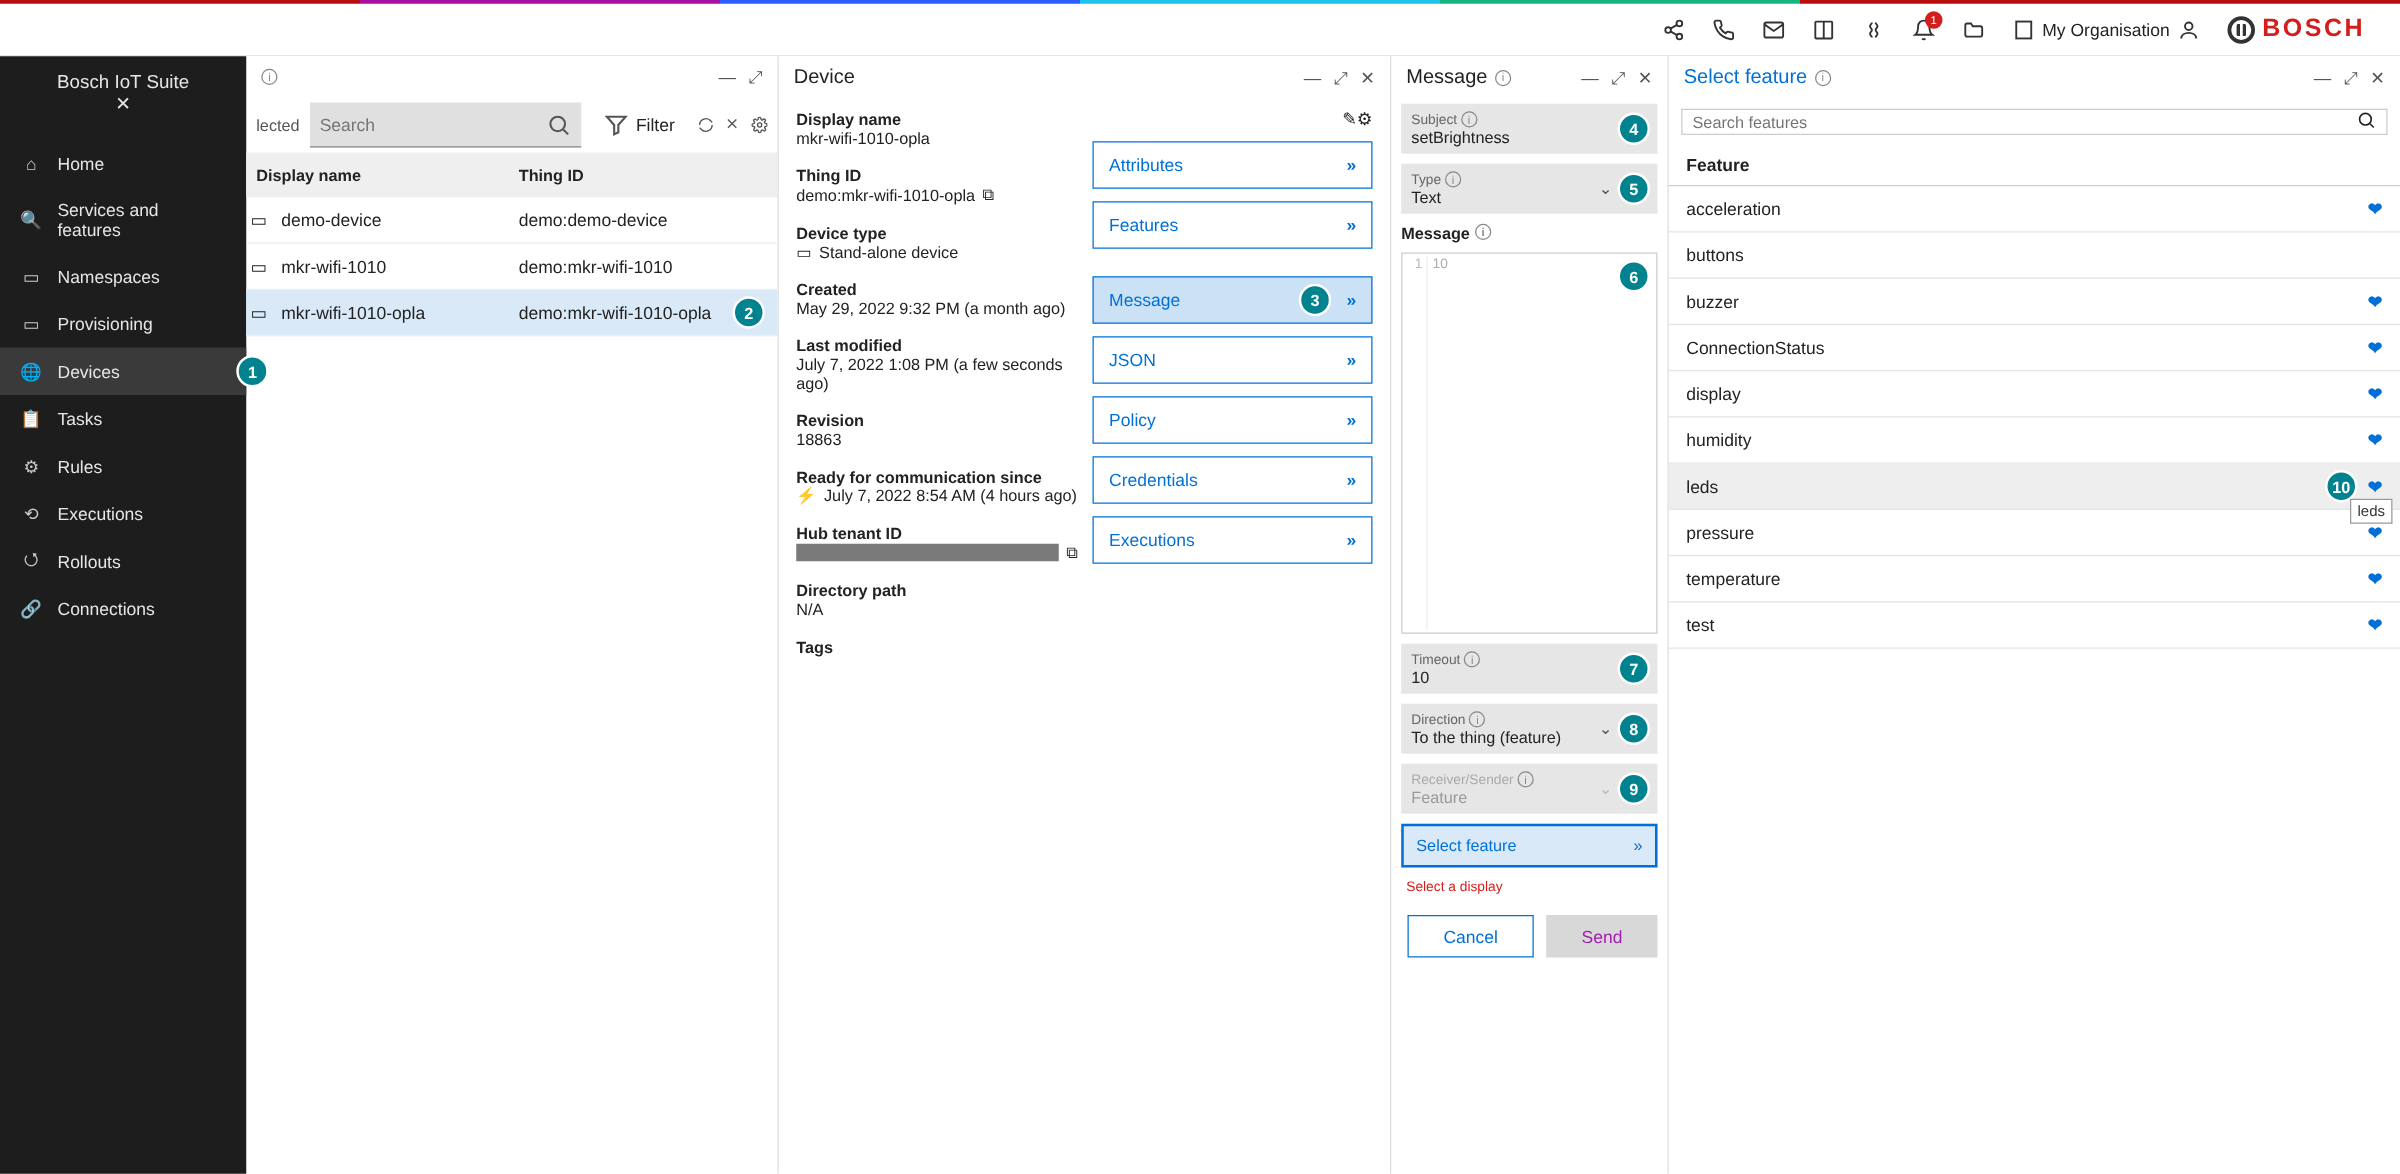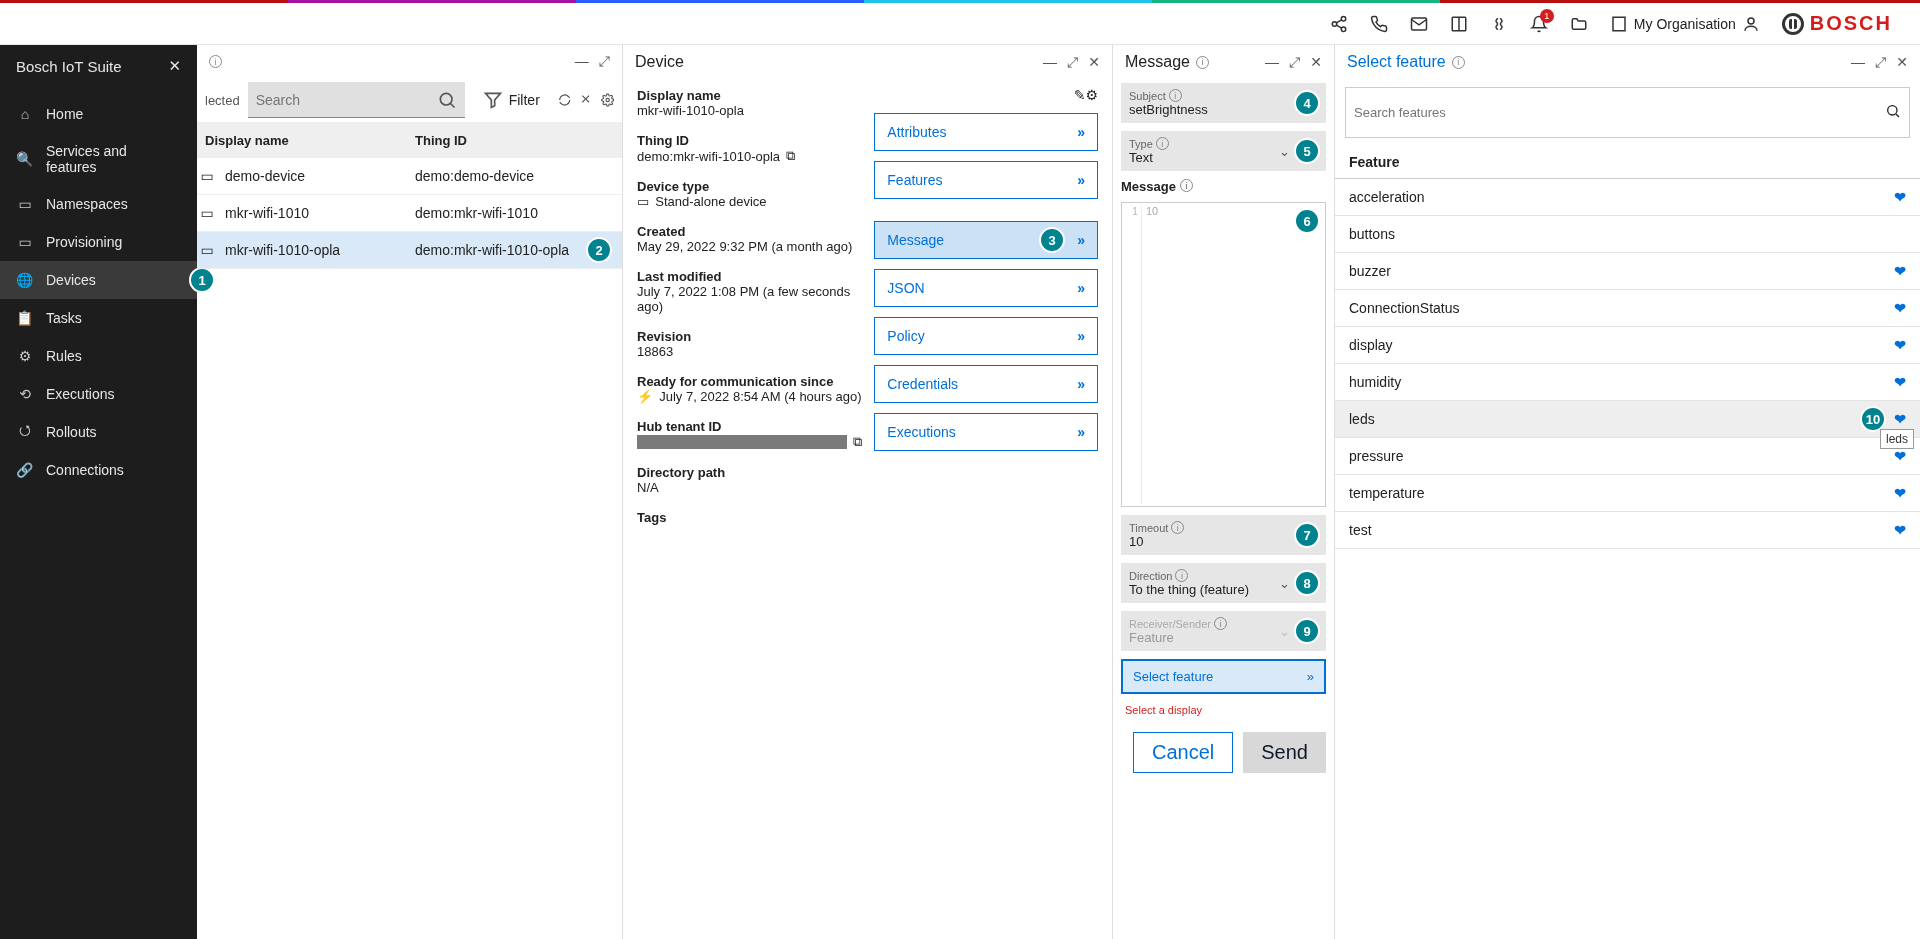--- a/index.html
+++ b/index.html
@@ -9,21 +9,21 @@
 .topbar .icon { width: 18px; height: 18px; color: #333; cursor: pointer; display:flex; align-items:center; justify-content:center;}
 .bell-wrap{position:relative;}
 .bell-badge{position:absolute;top:-6px;right:-6px;background:#d31e1e;color:#fff;border-radius:50%;width:14px;height:14px;font-size:9px;display:flex;align-items:center;justify-content:center;}
 .org { display:flex; align-items:center; gap:6px; font-size:14px;text-align:right;}
 .bosch-logo { font-weight: 800; color: #d31e1e; letter-spacing: 2px; font-size: 20px; display:flex; align-items:center; gap:6px;}
 .bosch-logo-circle{width:22px;height:22px;border:3px solid #333;border-radius:50%;position:relative;}
 .bosch-logo-circle::after{content:"";position:absolute;left:4px;right:4px;top:3px;bottom:3px;border-left:3px solid #333;border-right:3px solid #333;border-radius:2px;}
 
 .layout { position: absolute; top:45px; bottom:0; left:0; right:0; display:flex; }
 .sidebar { width: 197px; background:#1d1d1d; color:#e6e6e6; display:flex; flex-direction:column; }
-.sidebar-title { display:flex; align-items:center; justify-content:space-between; padding:12px 16px; font-size:15px;}
+.sidebar-title { display:flex; align-items:center; justify-content:space-between; padding:12px 16px; font-size:15px;flex-direction:column;}
 .nav { padding-top:8px;}
 .nav-item { display:flex; align-items:center; gap:12px; padding:10px 16px; cursor:pointer; font-size:14px; position:relative;}
 .nav-item.active{background:#3a3a3a;}
 .nav-item .nav-icon{width:18px;height:18px;display:flex;align-items:center;justify-content:center;color:#c8c8c8;}
 .step-badge { position:absolute; right:-18px; width:26px; height:26px; border-radius:50%; background:#00838f; border:2px solid #fff; color:#fff; display:flex; align-items:center; justify-content:center; font-size:13px; font-weight:bold;}
 
 .main { flex:1; display:flex; min-width:0; }
 .panel { border-left:1px solid #ddd; display:flex; flex-direction:column; min-width:0;}
 .panel:first-child{border-left:none;}
 .panel-header { display:flex; align-items:center; justify-content:space-between; padding:8px 12px; }
@@ -72,26 +72,26 @@
 .input-block .v.muted{color:#999;}
 .input-block .num-badge{position:absolute;right:6px;top:50%;transform:translateY(-50%);width:26px;height:26px;border-radius:50%;background:#00838f;border:2px solid #fff;color:#fff;display:flex;align-items:center;justify-content:center;font-size:13px;font-weight:bold;}
 .input-block .chev{position:absolute;right:2px;top:50%;transform:translateY(-50%);color:#555;}
 .msg-area-wrap{position:relative;}
 .msg-area{border:1px solid #ccc;height:305px;background:#fff;font-family:monospace;font-size:11px;color:#aaa;padding:2px 6px;display:flex;}
 .msg-gutter{width:14px;text-align:right;color:#bbb;border-right:1px solid #eee;padding-right:3px;}
 .msg-area-wrap .num-badge{position:absolute;right:6px;top:6px;width:26px;height:26px;border-radius:50%;background:#00838f;border:2px solid #fff;color:#fff;display:flex;align-items:center;justify-content:center;font-size:13px;font-weight:bold;}
 .sel-feature{border:2px solid #0070d8;background:#d9e9f8;padding:8px 10px;display:flex;justify-content:space-between;color:#0070d8;cursor:pointer;}
 .error-hint{color:#d31e1e;font-size:11px;padding:2px 4px;}
 .btn-row{display:flex;justify-content:flex-end;gap:10px;padding-top:6px;}
-.btn{padding:8px 18px;font-size:20px;cursor:pointer;text-align:right;}
+.btn{padding:8px 28px;font-size:14px;cursor:pointer;text-align:right;}
 .btn-cancel{border:1px solid #0070d8;background:#fff;color:#0070d8;}
-.btn-send{border:none;background:#d8d8d8;color:#0f172a;}
+.btn-send{border:none;background:#d8d8d8;color:#a21caf;}
 
 .feature-panel{flex:1;}
-.feat-search{margin:8px 10px;border:1px solid #ccc;display:flex;align-items:center;padding:15px 8px;}
+.feat-search{margin:8px 10px;border:1px solid #ccc;display:flex;align-items:center;padding:0 8px;}
 .feat-search input{flex:1;border:none;outline:none;font-size:13px;}
 .feat-title{font-weight:700;padding:8px 14px;border-bottom:1px solid #ccc;}
 .feat-item{padding:10px 14px;border-bottom:1px solid #e4e4e4;display:flex;justify-content:space-between;align-items:center;cursor:pointer;position:relative;}
 .feat-item.sel{background:#eee;}
 .feat-ic{color:#0070d8;font-weight:bold;}
 .feat-item .fb{position:absolute;right:34px;width:26px;height:26px;border-radius:50%;background:#00838f;border:2px solid #fff;color:#fff;display:flex;align-items:center;justify-content:center;font-size:13px;font-weight:bold;}
 .tooltip{position:absolute;right:6px;top:28px;border:1px solid #999;background:#fff;padding:2px 5px;font-size:12px;color:#333;}
 .info-i{display:inline-flex;width:13px;height:13px;border:1px solid #888;border-radius:50%;align-items:center;justify-content:center;font-size:9px;color:#888;font-style:normal;}
 svg{width:100%;height:100%;}
 </style>

